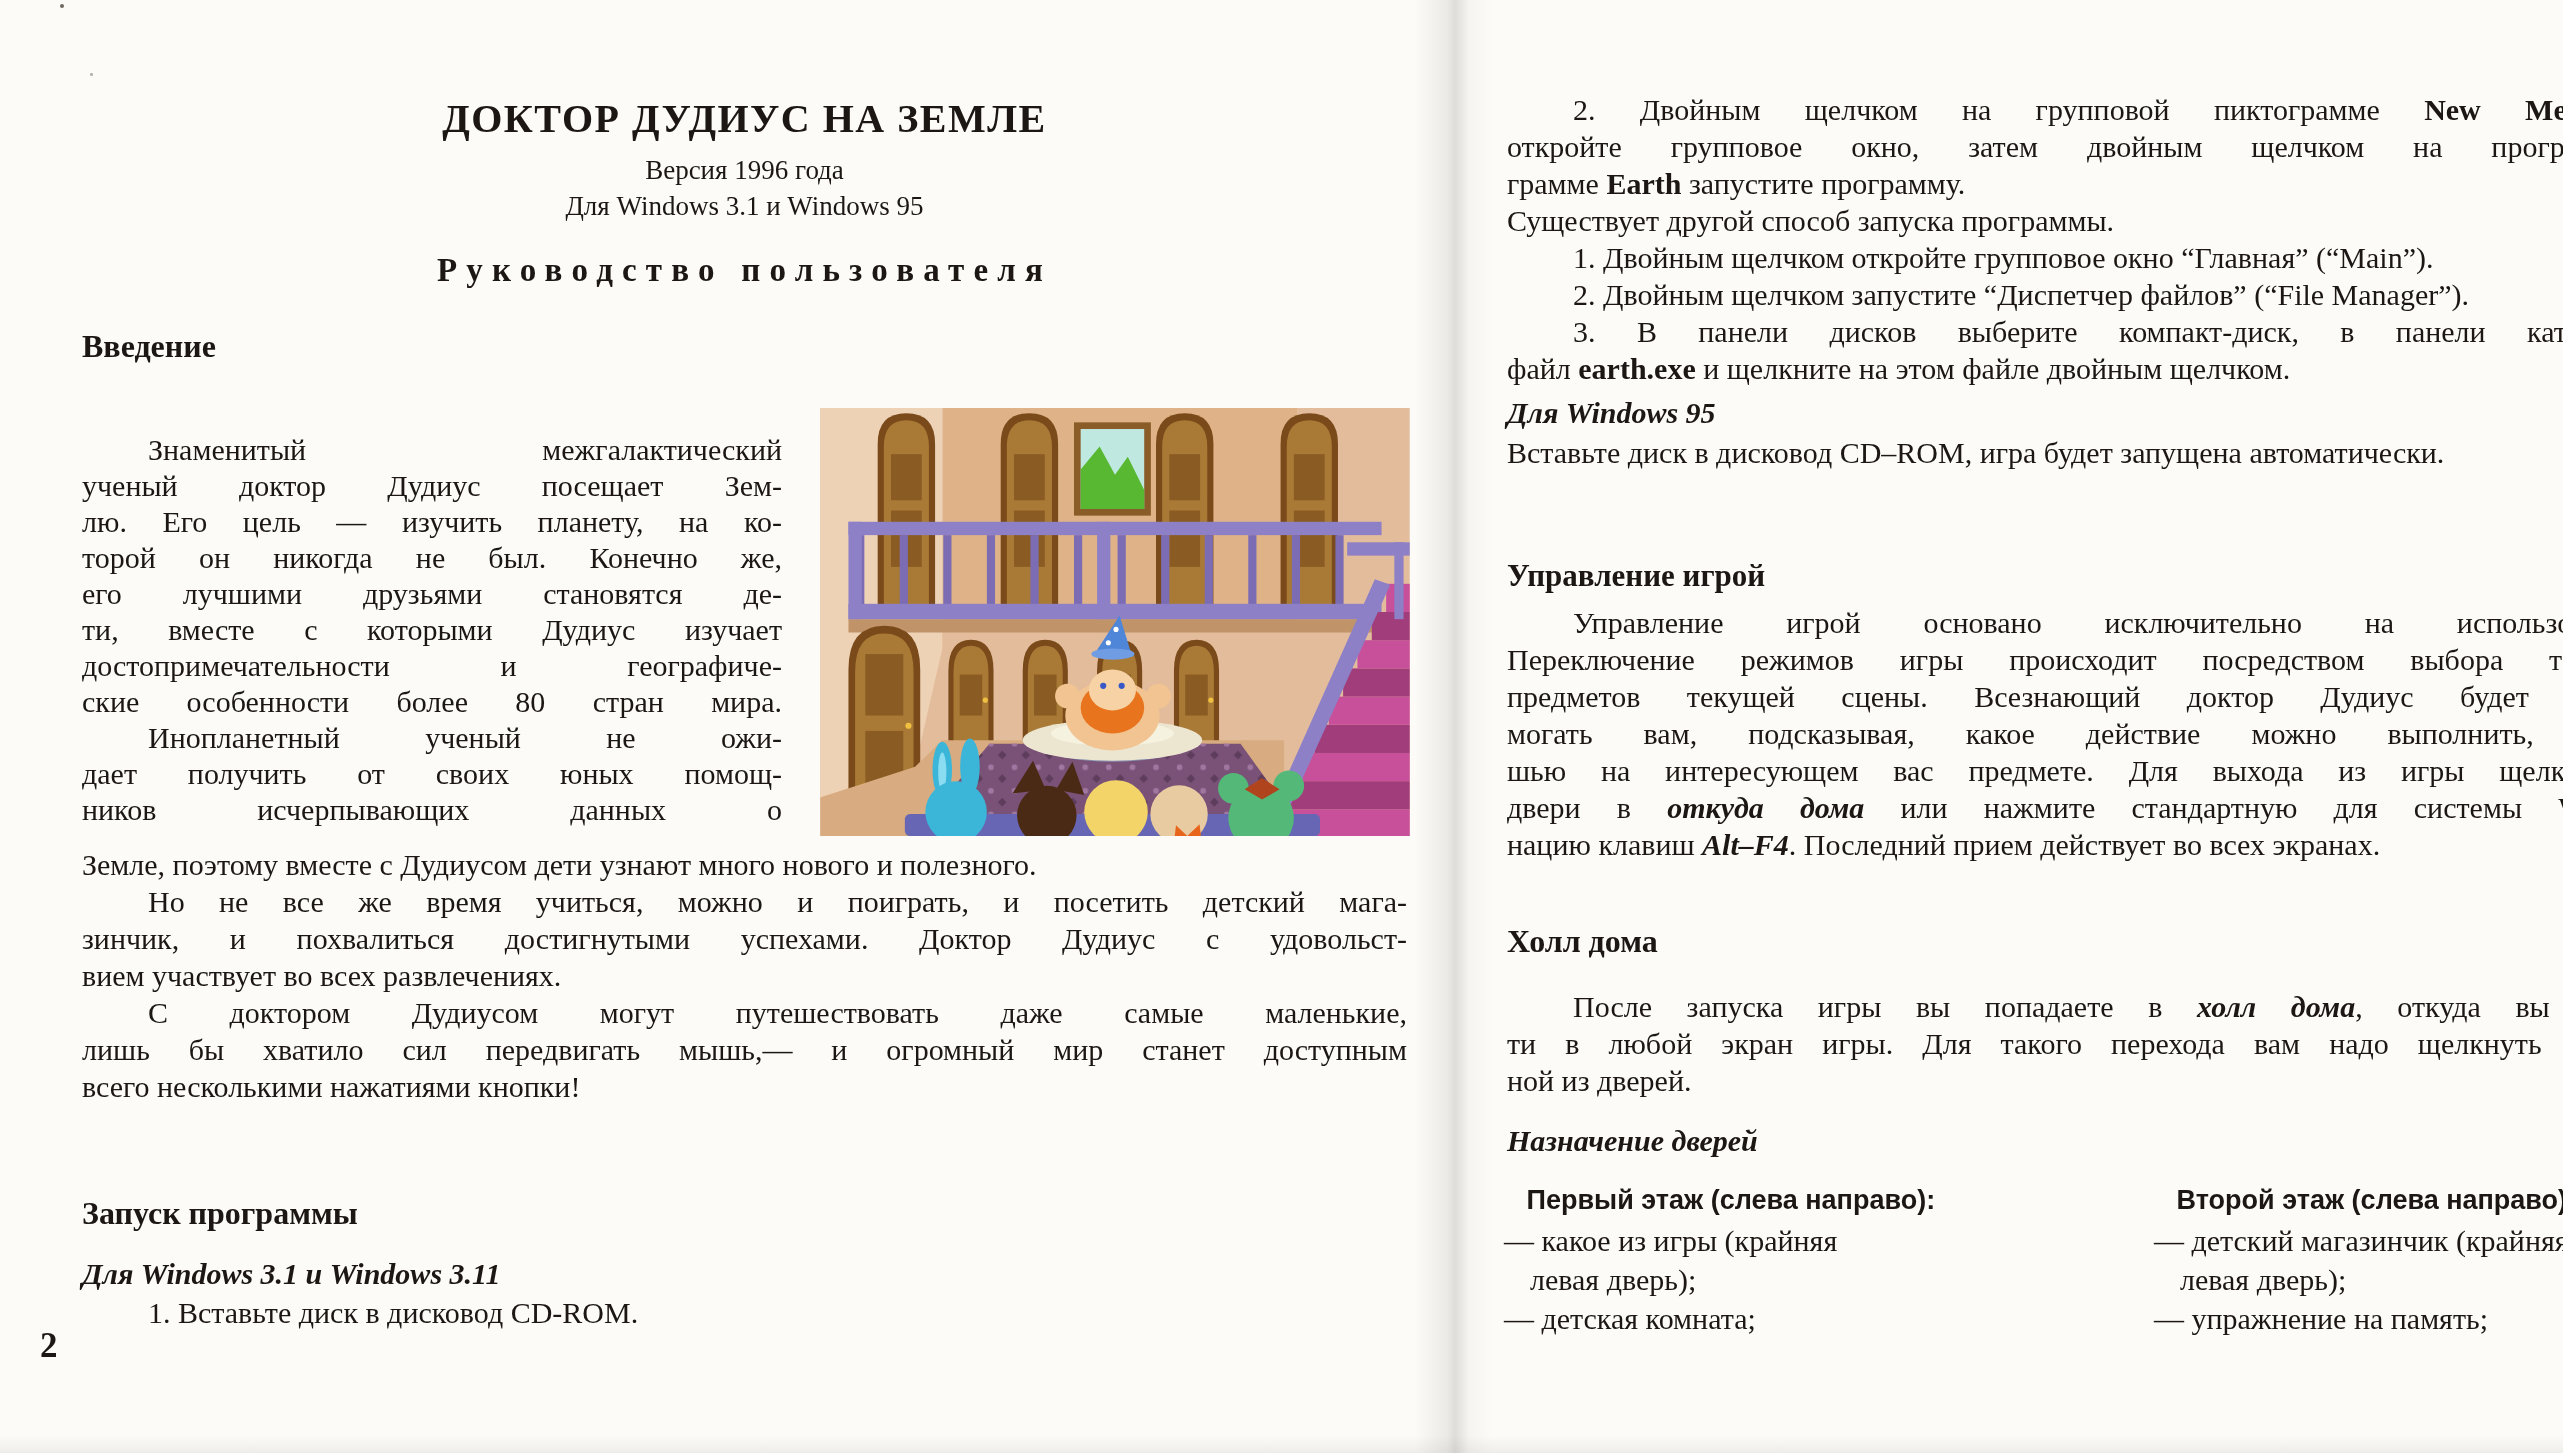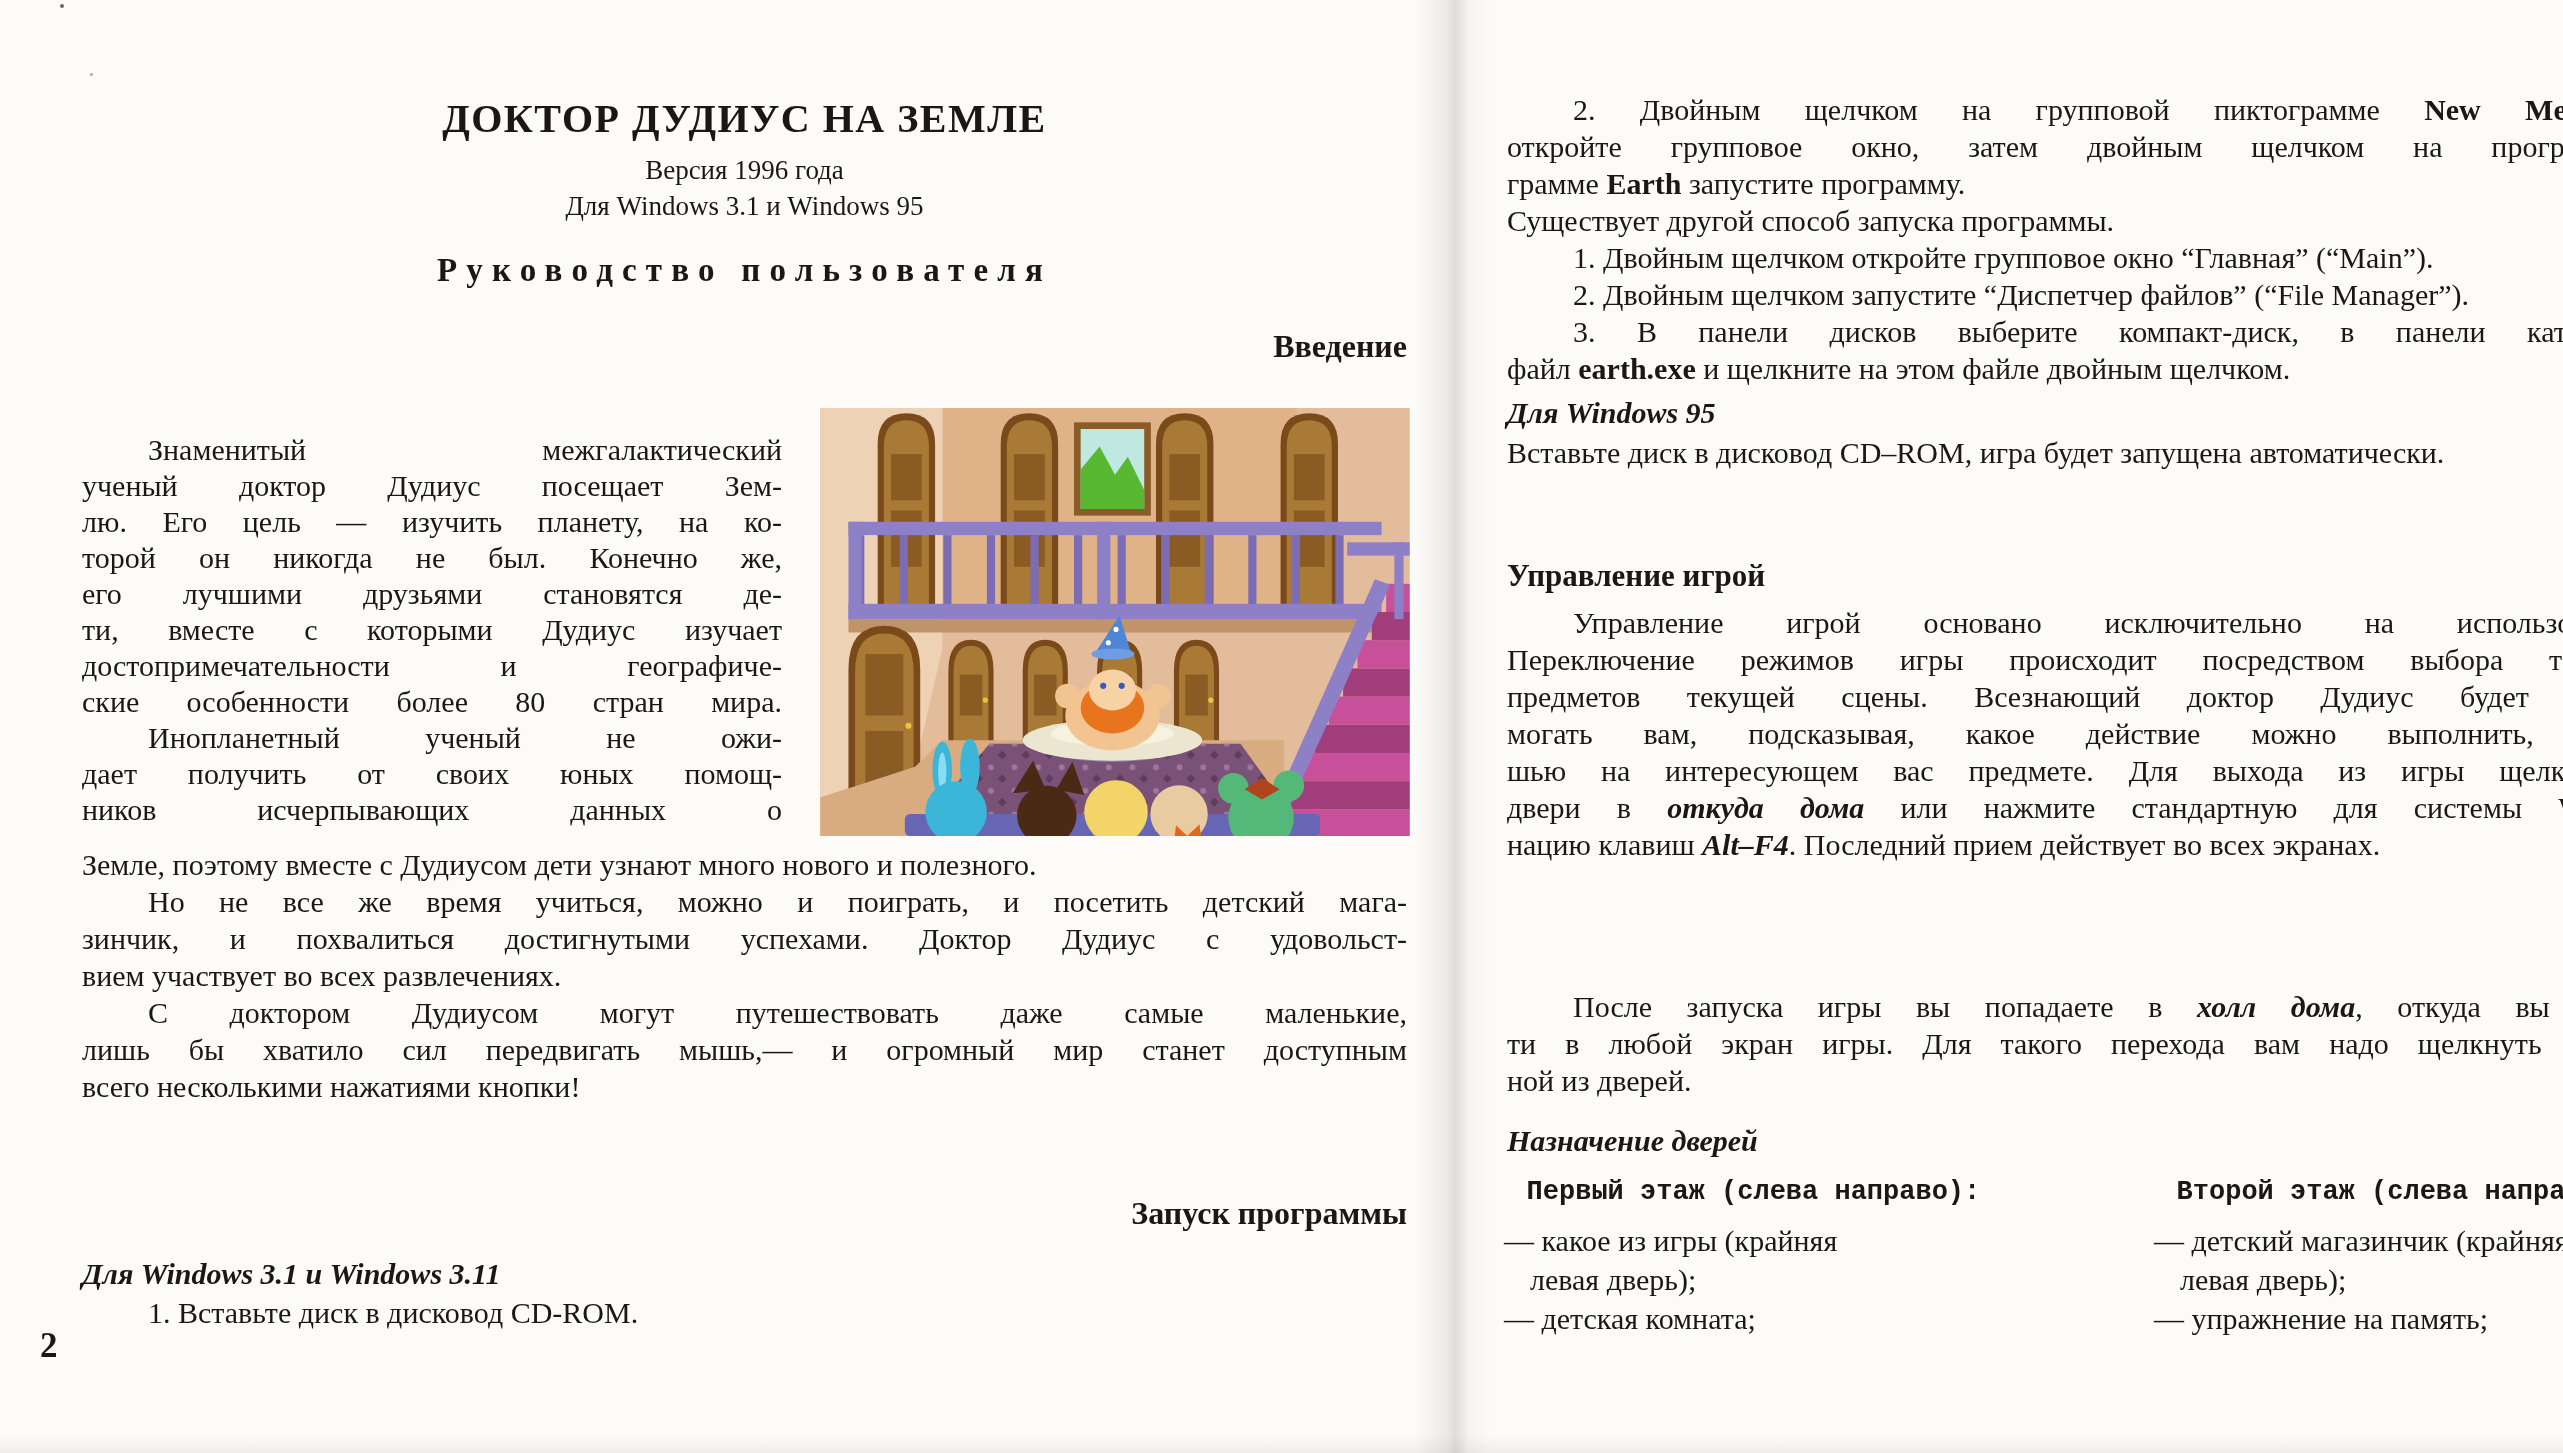--- a/index.html
+++ b/index.html
@@ -17,29 +17,29 @@
   .line{ font-size:30px; line-height:37px; }
   .narrow .line{ line-height:36px; }
   .just{ text-align:justify; text-align-last:justify; }
   .lft{ text-align:left; }
   .ind{ text-indent:66px; }
   .hang{ padding-left:26px; }
 
   .h1{ font-size:40px; font-weight:bold; text-align:center; letter-spacing:1.5px; }
   .subline{ font-size:27px; text-align:center; }
   .doctype{ font-size:33px; font-weight:bold; text-align:center; letter-spacing:9.2px; }
-  .h2{ font-size:32px; font-weight:bold; text-align:right; }
+  .h2{ font-size:32px; font-weight:bold; text-align:left; }
   .h3{ font-size:31px; font-weight:bold; }
   .bih{ font-size:30px; font-weight:bold; font-style:italic; }
   .pagenum{ font-size:35px; font-weight:bold; }
 
   .colhdr{ font-family:"Liberation Sans", sans-serif; font-weight:bold; font-size:27px; padding-left:22.6px; }
   .col .line{ line-height:39px; }
   .col{ padding-top:44px; }
-  .col .colhdr{ position:absolute; top:0; left:0; right:0;font-family:Liberation Mono, monospace; }
+  .col .colhdr{ position:absolute; top:8px; left:0; right:0; }
 
   .shot{ position:absolute; left:820px; top:408px; width:590px; height:428px; }
 
   .seam{
     position:absolute; top:0; left:1415px; width:77px; height:1453px; pointer-events:none;
     background:linear-gradient(90deg, rgba(90,80,70,0) 0%, rgba(90,80,70,0.10) 42%, rgba(70,60,55,0.16) 52%, rgba(90,80,70,0.04) 70%, rgba(90,80,70,0) 100%);
   }
   .edge-bottom{
     position:absolute; left:0; top:1435px; width:2906px; height:18px; pointer-events:none;
     background:linear-gradient(180deg, rgba(0,0,0,0) 0%, rgba(60,55,50,0.07) 100%);

